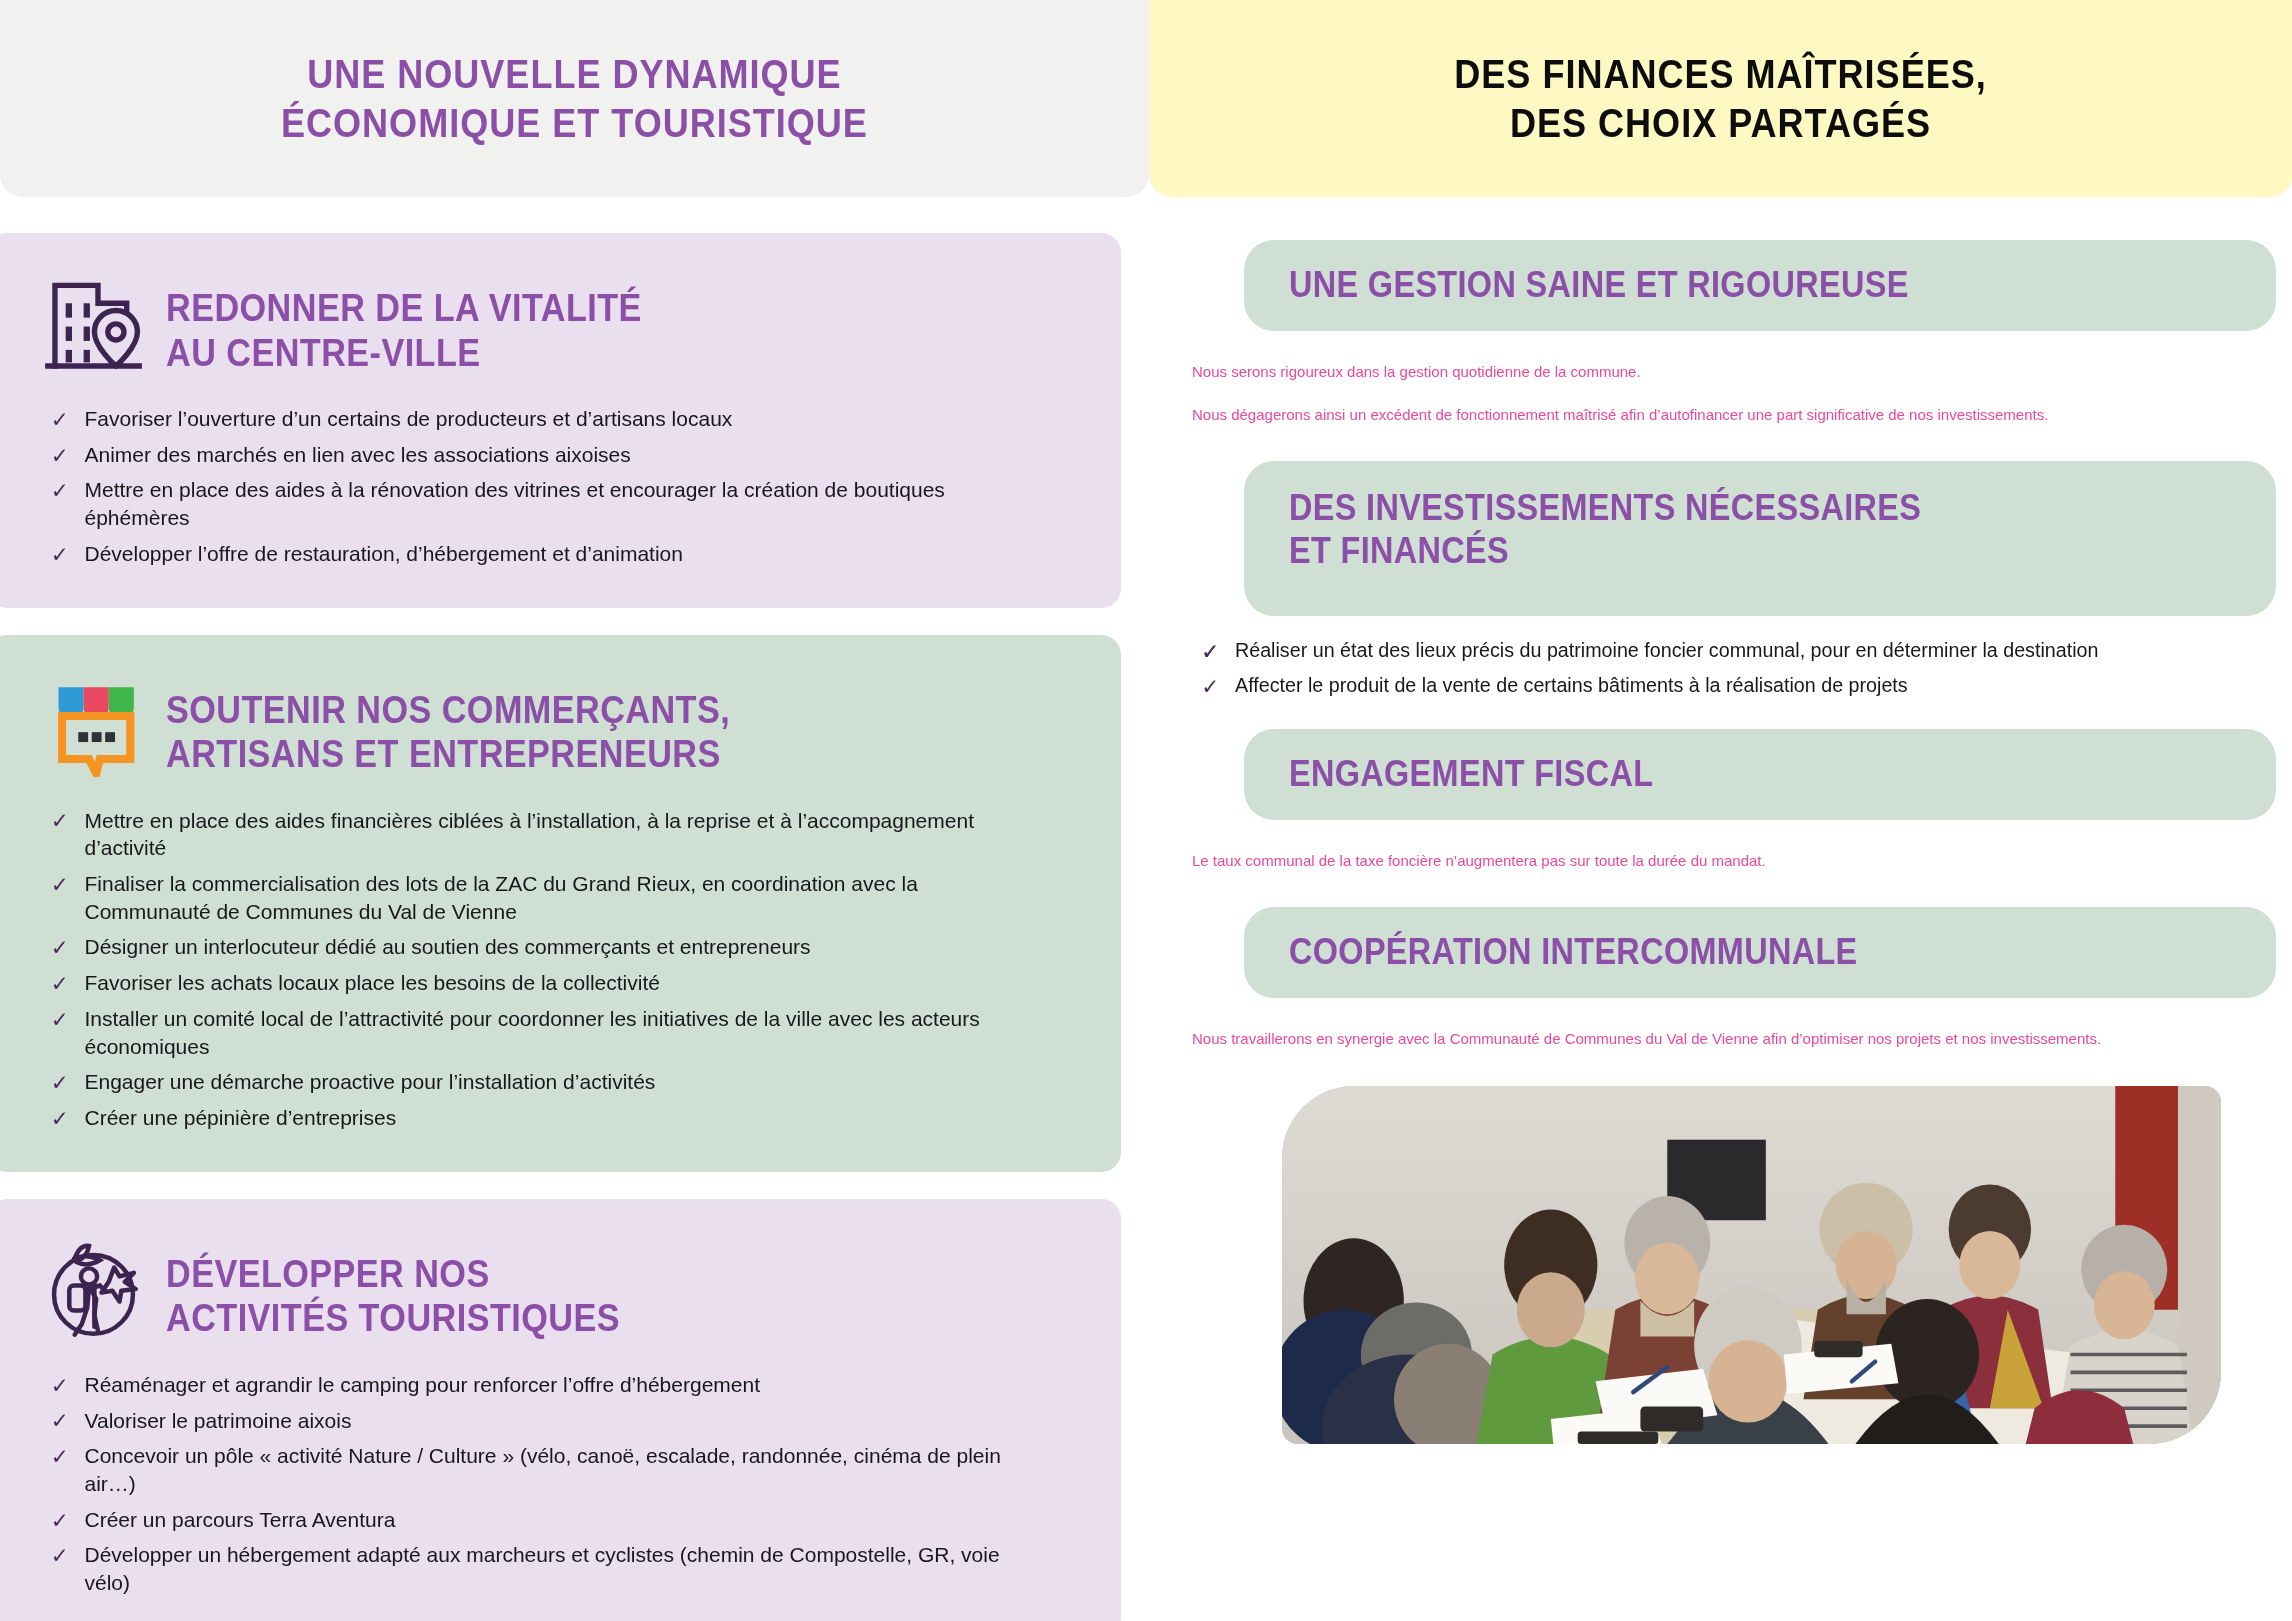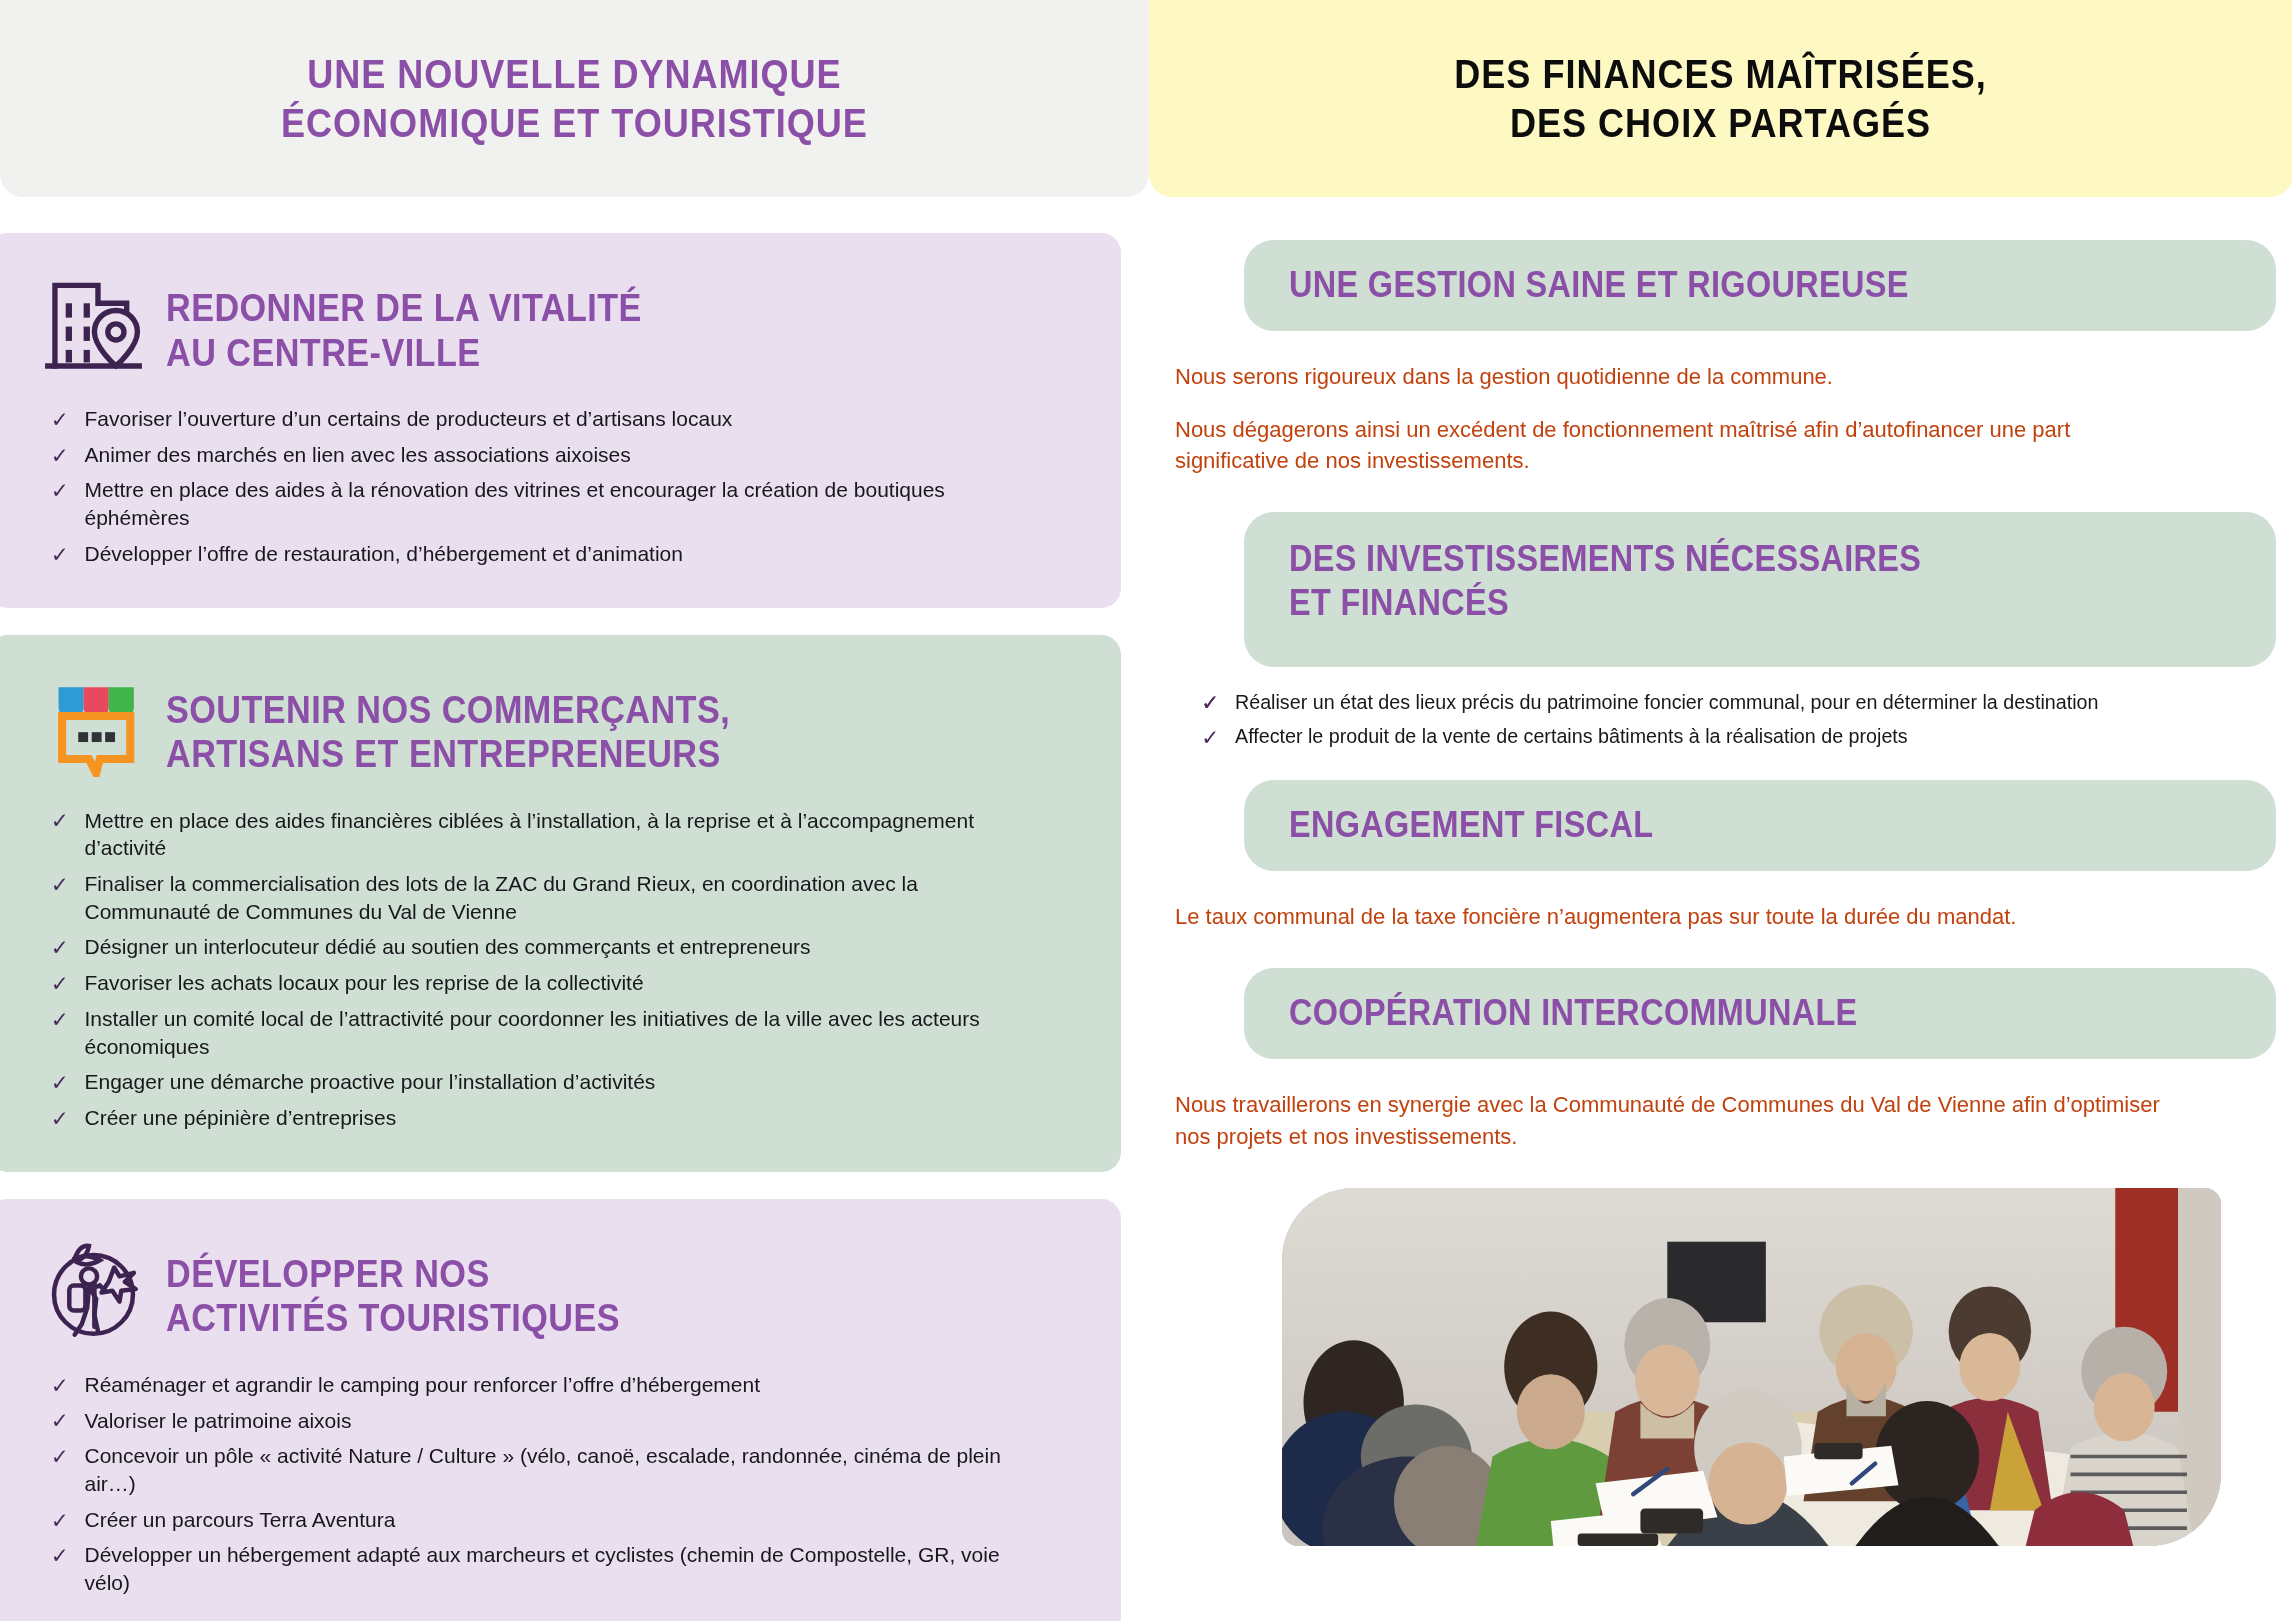--- a/index.html
+++ b/index.html
@@ -95,25 +95,25 @@
     font-size: 36px;
     line-height: 1.2;
     letter-spacing: 0.4px;
     transform: scaleX(0.9);
     transform-origin: left center;
     white-space: pre-line;
   }
   .sec-band.tall { padding: 25px 20px 43px 45px; }
 
   .para {
-    margin-left: 26px;
+    margin-left: 43px;
     width: 1012px;
-    font-size: 22px;
+    font-size: 15px;
     line-height: 1.42;
-    color: #c2410c;
+    color: #ec4899;
     margin-bottom: 21.5px;
   }
   .para.last { margin-bottom: 36px; }
 
   .right-bullets { margin-left: 45px; width: 1030px; margin-top: -7.2px; margin-bottom: 30px; }
   .right-bullets ul.bullets { margin-top: 0; }
   .right-bullets ul.bullets li {
     font-size: 19.7px; line-height: 1.3; max-width: 1003px; margin-bottom: 9px;
   }
 
@@ -206,21 +206,21 @@
               </g>
             </svg>
           </div>
           <div class="card-title">SOUTENIR NOS COMMERÇANTS,
 ARTISANS ET ENTREPRENEURS</div>
         </div>
         <ul class="bullets">
           <li><span class="tick">✓</span><span>Mettre en place des aides financières ciblées à l’installation, à la reprise et à l’accompagnement d’activité</span></li>
           <li><span class="tick">✓</span><span>Finaliser la commercialisation des lots de la ZAC du Grand Rieux, en coordination avec la Communauté de Communes du Val de Vienne</span></li>
           <li><span class="tick">✓</span><span>Désigner un interlocuteur dédié au soutien des commerçants et entrepreneurs</span></li>
-          <li><span class="tick">✓</span><span>Favoriser les achats locaux pour les reprise de la collectivité</span></li>
+          <li><span class="tick">✓</span><span>Favoriser les achats locaux place les besoins de la collectivité</span></li>
           <li><span class="tick">✓</span><span>Installer un comité local de l’attractivité pour coordonner les initiatives de la ville avec les acteurs économiques</span></li>
           <li><span class="tick">✓</span><span>Engager une démarche proactive pour l’installation d’activités</span></li>
           <li><span class="tick">✓</span><span>Créer une pépinière d’entreprises</span></li>
         </ul>
       </div>
 
       <div class="card violet">
         <div class="card-head">
           <div class="card-icon">
             <svg viewBox="0 0 110 116">

